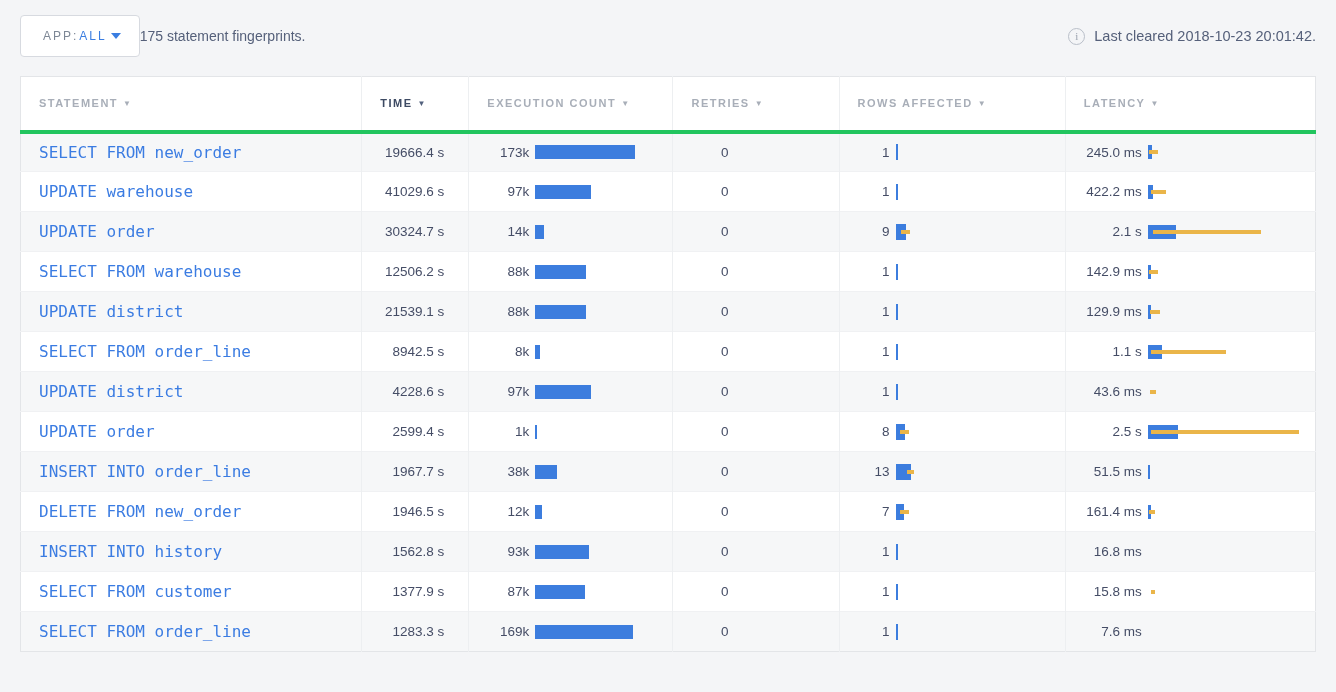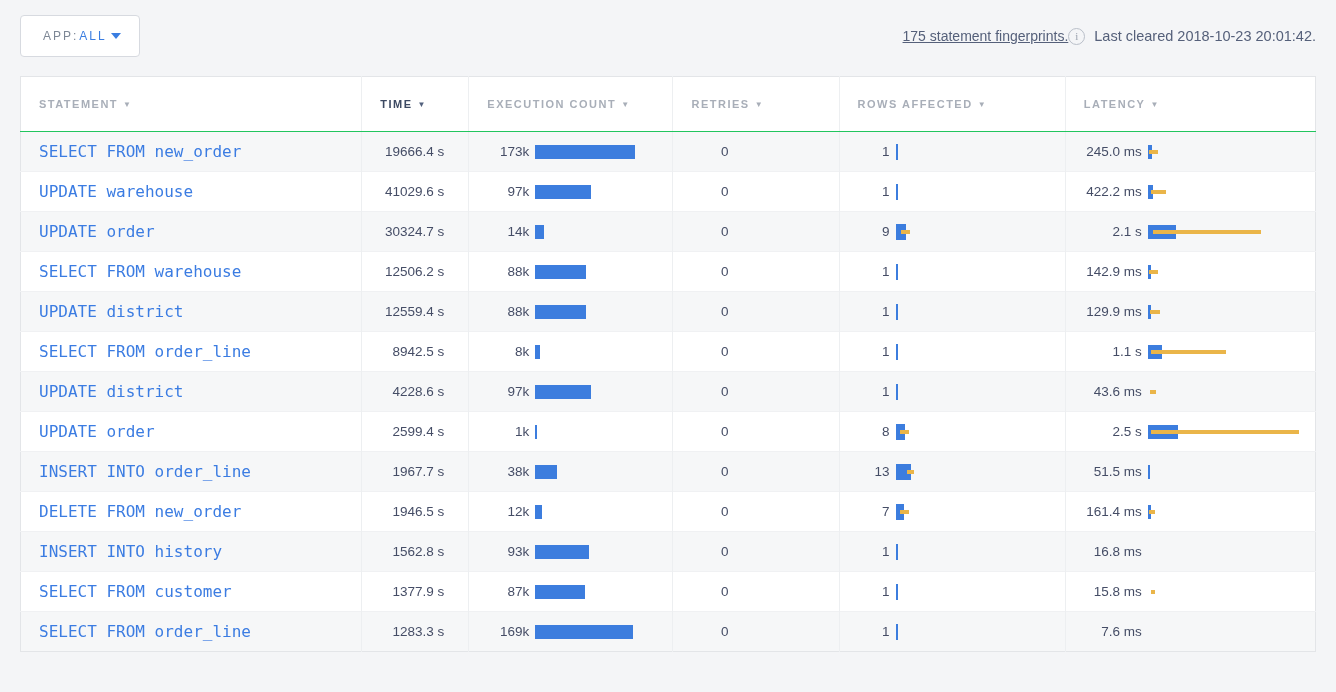--- a/index.html
+++ b/index.html
@@ -43,24 +43,23 @@
   .app-filter .fvalue { color: #3a7de1; }
   .caret {
     width: 0; height: 0;
     border-left: 5px solid transparent;
     border-right: 5px solid transparent;
     border-top: 6px solid #3a7de1;
     margin-left: 3px;
   }
   .summary {
     flex: 1;
-    text-align: right;
+    text-align: left;
     font-size: 14px;
     color: #55607a;
-    text-decoration: underline;
   }
   .last-cleared {
     display: flex;
     align-items: center;
     gap: 9px;
     font-size: 14.5px;
     color: #55607a;
   }
   .info-circle {
     width: 17px; height: 17px;
@@ -83,21 +82,21 @@
     border: 1px solid #e3e5e8;
   }
   thead th {
     height: 55px;
     text-align: left;
     padding-left: 18px;
     font-size: 11px;
     font-weight: 700;
     letter-spacing: 1.5px;
     color: #a8aeb8;
-    border-bottom: 1px solid #22c55e;
+    border-bottom: 4px solid #22c55e;
     white-space: nowrap;
     cursor: pointer;
   }
   thead th.sorted { color: #3d4a63; }
   th .sort-arrow { font-size: 8px; margin-left: 5px; vertical-align: 1px; }
   th.sorted .sort-arrow { color: #52617d; }
 
   td { height: 40px; font-size: 13.5px; }
   thead th + th, tbody td + td { border-left: 1px solid #edeff1; }
   tbody tr + tr td { border-top: 1px solid #f0f1f3; }
@@ -304,21 +303,21 @@
               <span class="num num-lat">142.9 ms</span>
               <div class="barzone">
                 <div class="bar-mean" style="width: 3px; height: 14px;"></div>
                 <div class="bar-dev" style="left: 1px; width: 9px;"></div>
               </div>
             </div>
           </td>
         </tr>
         <tr>
           <td class="stmt"><a>UPDATE district</a></td>
-          <td class="time">12559.4 s</td>
+          <td class="time">21539.1 s</td>
           <td>
             <div class="cellviz">
               <span class="num num-exec">88k</span>
               <div class="barzone">
                 <div class="bar-mean" style="width: 51px; height: 14px;"></div>
               </div>
             </div>
           </td>
           <td>
             <div class="cellviz">

